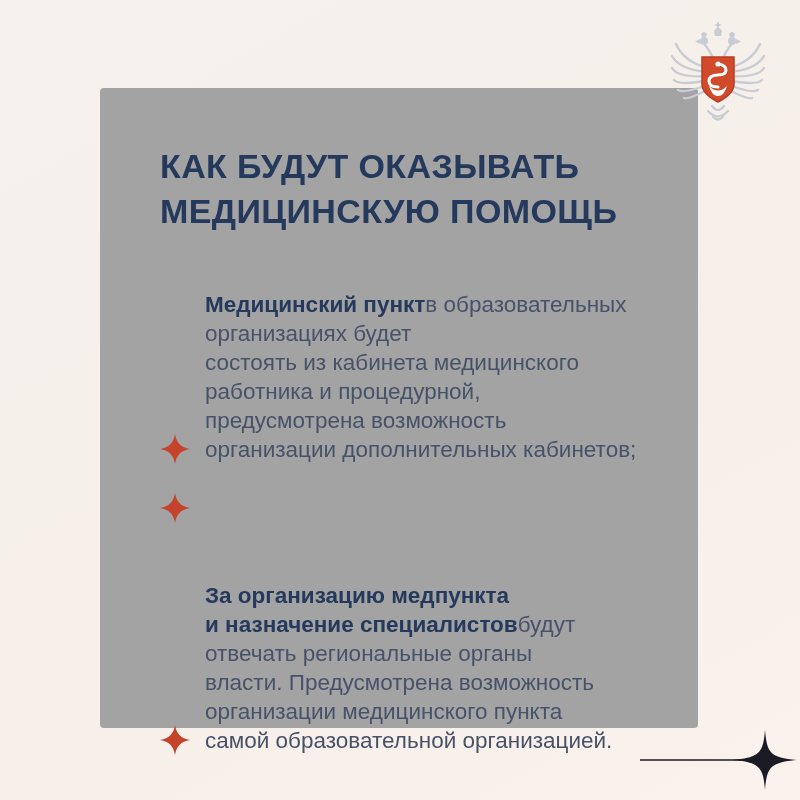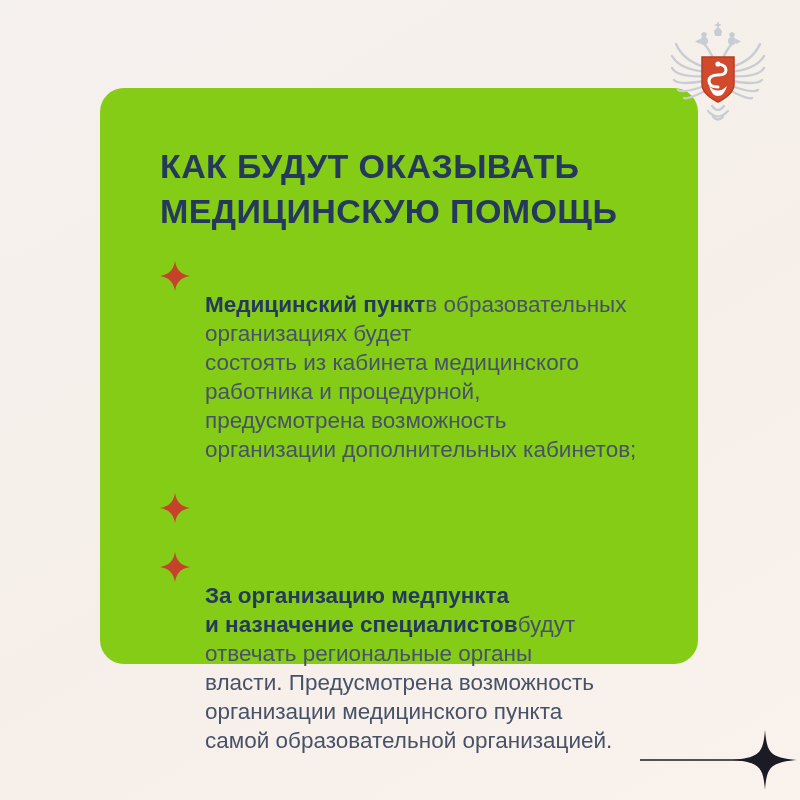--- a/index.html
+++ b/index.html
@@ -8,40 +8,40 @@
     font-family: "Liberation Sans", "DejaVu Sans", sans-serif;
     background: linear-gradient(150deg, #f5f1ee 0%, #f6efe9 55%, #faf2ec 100%);
     position: relative;
   }
 
   .card {
     position: absolute;
     left: 100px;
     top: 88px;
     width: 598px;
-    height: 576px;
-    background: #84cc16;
-    border-radius: 24px;
+    height: 640px;
+    background: #a3a3a3;
+    border-radius: 4px;
     padding: 56px 38px 0 60px;
   }
 
   .title {
     font-size: 34px;
     line-height: 45px;
     font-weight: 700;
     letter-spacing: 0.4px;
     color: #24395c;
     white-space: pre-line;
   }
 
   .bullet-list { margin-top: 27px; }
 
   .bullet {
     display: flex;
-    align-items: flex-start;
+    align-items: flex-end;
     gap: 15px;
     margin-bottom: 29px;
   }
 
   .star-icon { flex: none; width: 30px; height: 30px; margin-top: 0px; }
 
   .b-text {
     font-size: 22.5px;
     line-height: 29px;
     color: #475269;

